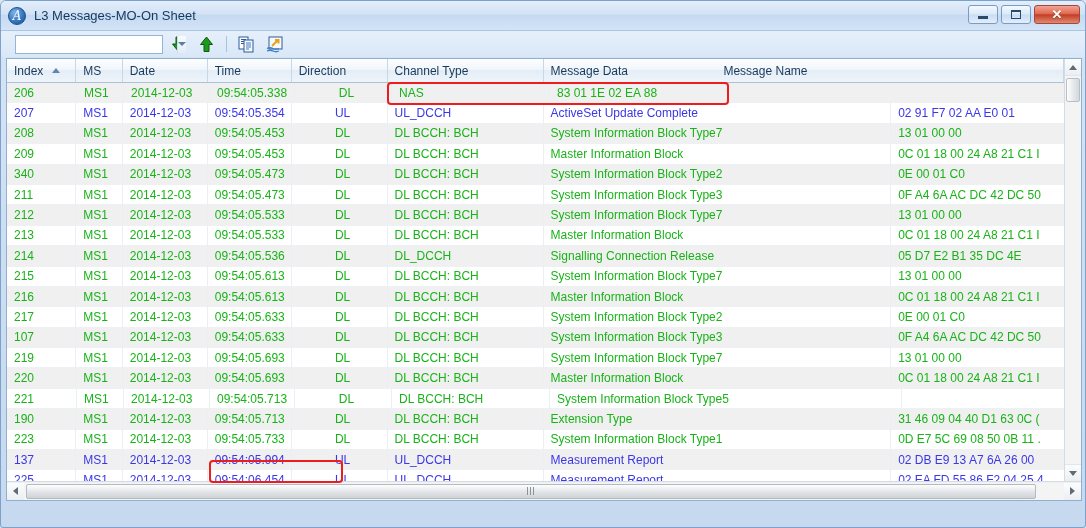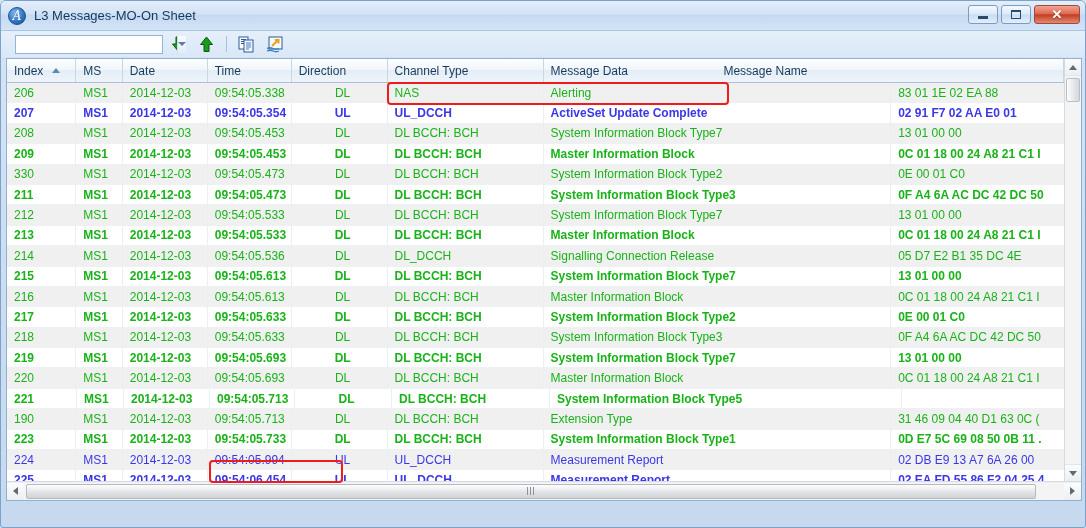--- a/index.html
+++ b/index.html
@@ -192,21 +192,21 @@
     position: relative;
     background: #b91c1c;
   }
   .row {
     display: flex;
     height: 20.4px;
     align-items: center;
     border-bottom: 1px solid #edf1f4;
   }
   .row.alt { background: #f0f0f0; }
-  .row.norm { background: #ffffff; font-weight: bold; }
+  .row.norm { background: #ffffff; }
   .cell {
     font-size: 12px;
     padding-left: 7px;
     white-space: nowrap;
     overflow: hidden;
     border-right: 1px solid #eaeff4;
     height: 20px;
     line-height: 20px;
   }
   .dl { color: #19b319; }
@@ -401,21 +401,20 @@
         </div>
 
         <div id="body-rows">
             <div class="row alt">
               <div class="cell c-index dl">206</div>
               <div class="cell c-ms dl">MS1</div>
               <div class="cell c-date dl">2014-12-03</div>
               <div class="cell c-time dl">09:54:05.338</div>
               <div class="cell c-dir dl">DL</div>
               <div class="cell c-chan dl">NAS</div>
-              <div class="cell c-msg dl">Alerting</div>
               <div class="cell c-data dl">83 01 1E 02 EA 88</div>
             </div>
             <div class="row norm">
               <div class="cell c-index ul">207</div>
               <div class="cell c-ms ul">MS1</div>
               <div class="cell c-date ul">2014-12-03</div>
               <div class="cell c-time ul">09:54:05.354</div>
               <div class="cell c-dir ul">UL</div>
               <div class="cell c-chan ul">UL_DCCH</div>
               <div class="cell c-msg ul">ActiveSet Update Complete</div>
@@ -435,21 +434,21 @@
               <div class="cell c-index dl">209</div>
               <div class="cell c-ms dl">MS1</div>
               <div class="cell c-date dl">2014-12-03</div>
               <div class="cell c-time dl">09:54:05.453</div>
               <div class="cell c-dir dl">DL</div>
               <div class="cell c-chan dl">DL BCCH: BCH</div>
               <div class="cell c-msg dl">Master Information Block</div>
               <div class="cell c-data dl">0C 01 18 00 24 A8 21 C1 I</div>
             </div>
             <div class="row alt">
-              <div class="cell c-index dl">330</div>
+              <div class="cell c-index dl">340</div>
               <div class="cell c-ms dl">MS1</div>
               <div class="cell c-date dl">2014-12-03</div>
               <div class="cell c-time dl">09:54:05.473</div>
               <div class="cell c-dir dl">DL</div>
               <div class="cell c-chan dl">DL BCCH: BCH</div>
               <div class="cell c-msg dl">System Information Block Type2</div>
               <div class="cell c-data dl">0E 00 01 C0</div>
             </div>
             <div class="row norm">
               <div class="cell c-index dl">211</div>
@@ -515,21 +514,21 @@
               <div class="cell c-index dl">217</div>
               <div class="cell c-ms dl">MS1</div>
               <div class="cell c-date dl">2014-12-03</div>
               <div class="cell c-time dl">09:54:05.633</div>
               <div class="cell c-dir dl">DL</div>
               <div class="cell c-chan dl">DL BCCH: BCH</div>
               <div class="cell c-msg dl">System Information Block Type2</div>
               <div class="cell c-data dl">0E 00 01 C0</div>
             </div>
             <div class="row alt">
-              <div class="cell c-index dl">218</div>
+              <div class="cell c-index dl">107</div>
               <div class="cell c-ms dl">MS1</div>
               <div class="cell c-date dl">2014-12-03</div>
               <div class="cell c-time dl">09:54:05.633</div>
               <div class="cell c-dir dl">DL</div>
               <div class="cell c-chan dl">DL BCCH: BCH</div>
               <div class="cell c-msg dl">System Information Block Type3</div>
               <div class="cell c-data dl">0F A4 6A AC DC 42 DC 50</div>
             </div>
             <div class="row norm">
               <div class="cell c-index dl">219</div>
@@ -574,21 +573,21 @@
               <div class="cell c-index dl">223</div>
               <div class="cell c-ms dl">MS1</div>
               <div class="cell c-date dl">2014-12-03</div>
               <div class="cell c-time dl">09:54:05.733</div>
               <div class="cell c-dir dl">DL</div>
               <div class="cell c-chan dl">DL BCCH: BCH</div>
               <div class="cell c-msg dl">System Information Block Type1</div>
               <div class="cell c-data dl">0D E7 5C 69 08 50 0B 11 .</div>
             </div>
             <div class="row alt">
-              <div class="cell c-index ul">224</div>
+              <div class="cell c-index ul">137</div>
               <div class="cell c-ms ul">MS1</div>
               <div class="cell c-date ul">2014-12-03</div>
               <div class="cell c-time ul">09:54:05.994</div>
               <div class="cell c-dir ul">UL</div>
               <div class="cell c-chan ul">UL_DCCH</div>
               <div class="cell c-msg ul">Measurement Report</div>
               <div class="cell c-data ul">02 DB E9 13 A7 6A 26 00</div>
             </div>
             <div class="row norm">
               <div class="cell c-index ul">225</div>

